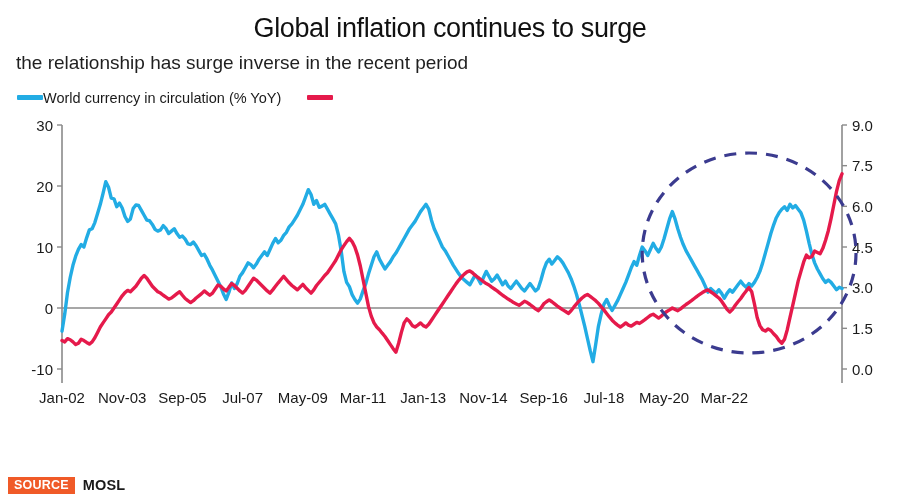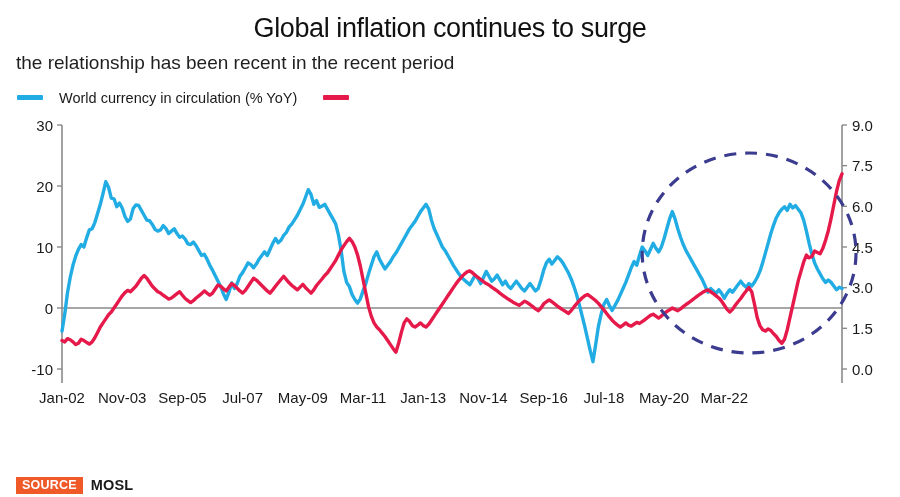--- a/index.html
+++ b/index.html
@@ -42,21 +42,21 @@
   .legend {
     display: flex;
     align-items: center;
     gap: 26px;
     margin: 13px 0 0 1px;
     height: 18px;
   }
   .legend-item {
     display: flex;
     align-items: center;
-    gap: 16px;
+    gap: 0;
   }
   .swatch {
     display: inline-block;
     width: 26px;
     height: 5px;
     border-radius: 1px;
   }
   .legend-label {
     font-size: 14.5px;
     color: #1a1a1a;
@@ -76,21 +76,21 @@
     font-size: 15px;
     fill: #1a1a1a;
   }
   .axis-text-x {
     font-family: "Liberation Sans", sans-serif;
     font-size: 15px;
     fill: #1a1a1a;
   }
   .footer {
     position: absolute;
-    left: 16px;
+    left: 8px;
     bottom: 17px;
     display: flex;
     align-items: center;
     gap: 8px;
     justify-content: space-between;
   }
   .source-badge {
     background: #F05A28;
     color: #ffffff;
     font-size: 12.5px;
@@ -107,21 +107,21 @@
   }
 </style>
 </head>
 <body>
 
 <div class="page">
 
   <h1 class="title">Global inflation continues to surge</h1>
 
   <div class="subtitle">
-    <div>the relationship has been recent in the recent period</div>
+    <div>the relationship has surge inverse in the recent period</div>
   </div>
 
   <div class="legend">
     <div class="legend-item">
       <span class="swatch" id="sw0" style="background: rgb(34, 172, 228);"></span>
       <span class="legend-label">World currency in circulation (% YoY)</span>
     </div>
     <div class="legend-item">
       <span class="swatch" id="sw1" style="background: rgb(229, 26, 75);"></span>
     </div>

